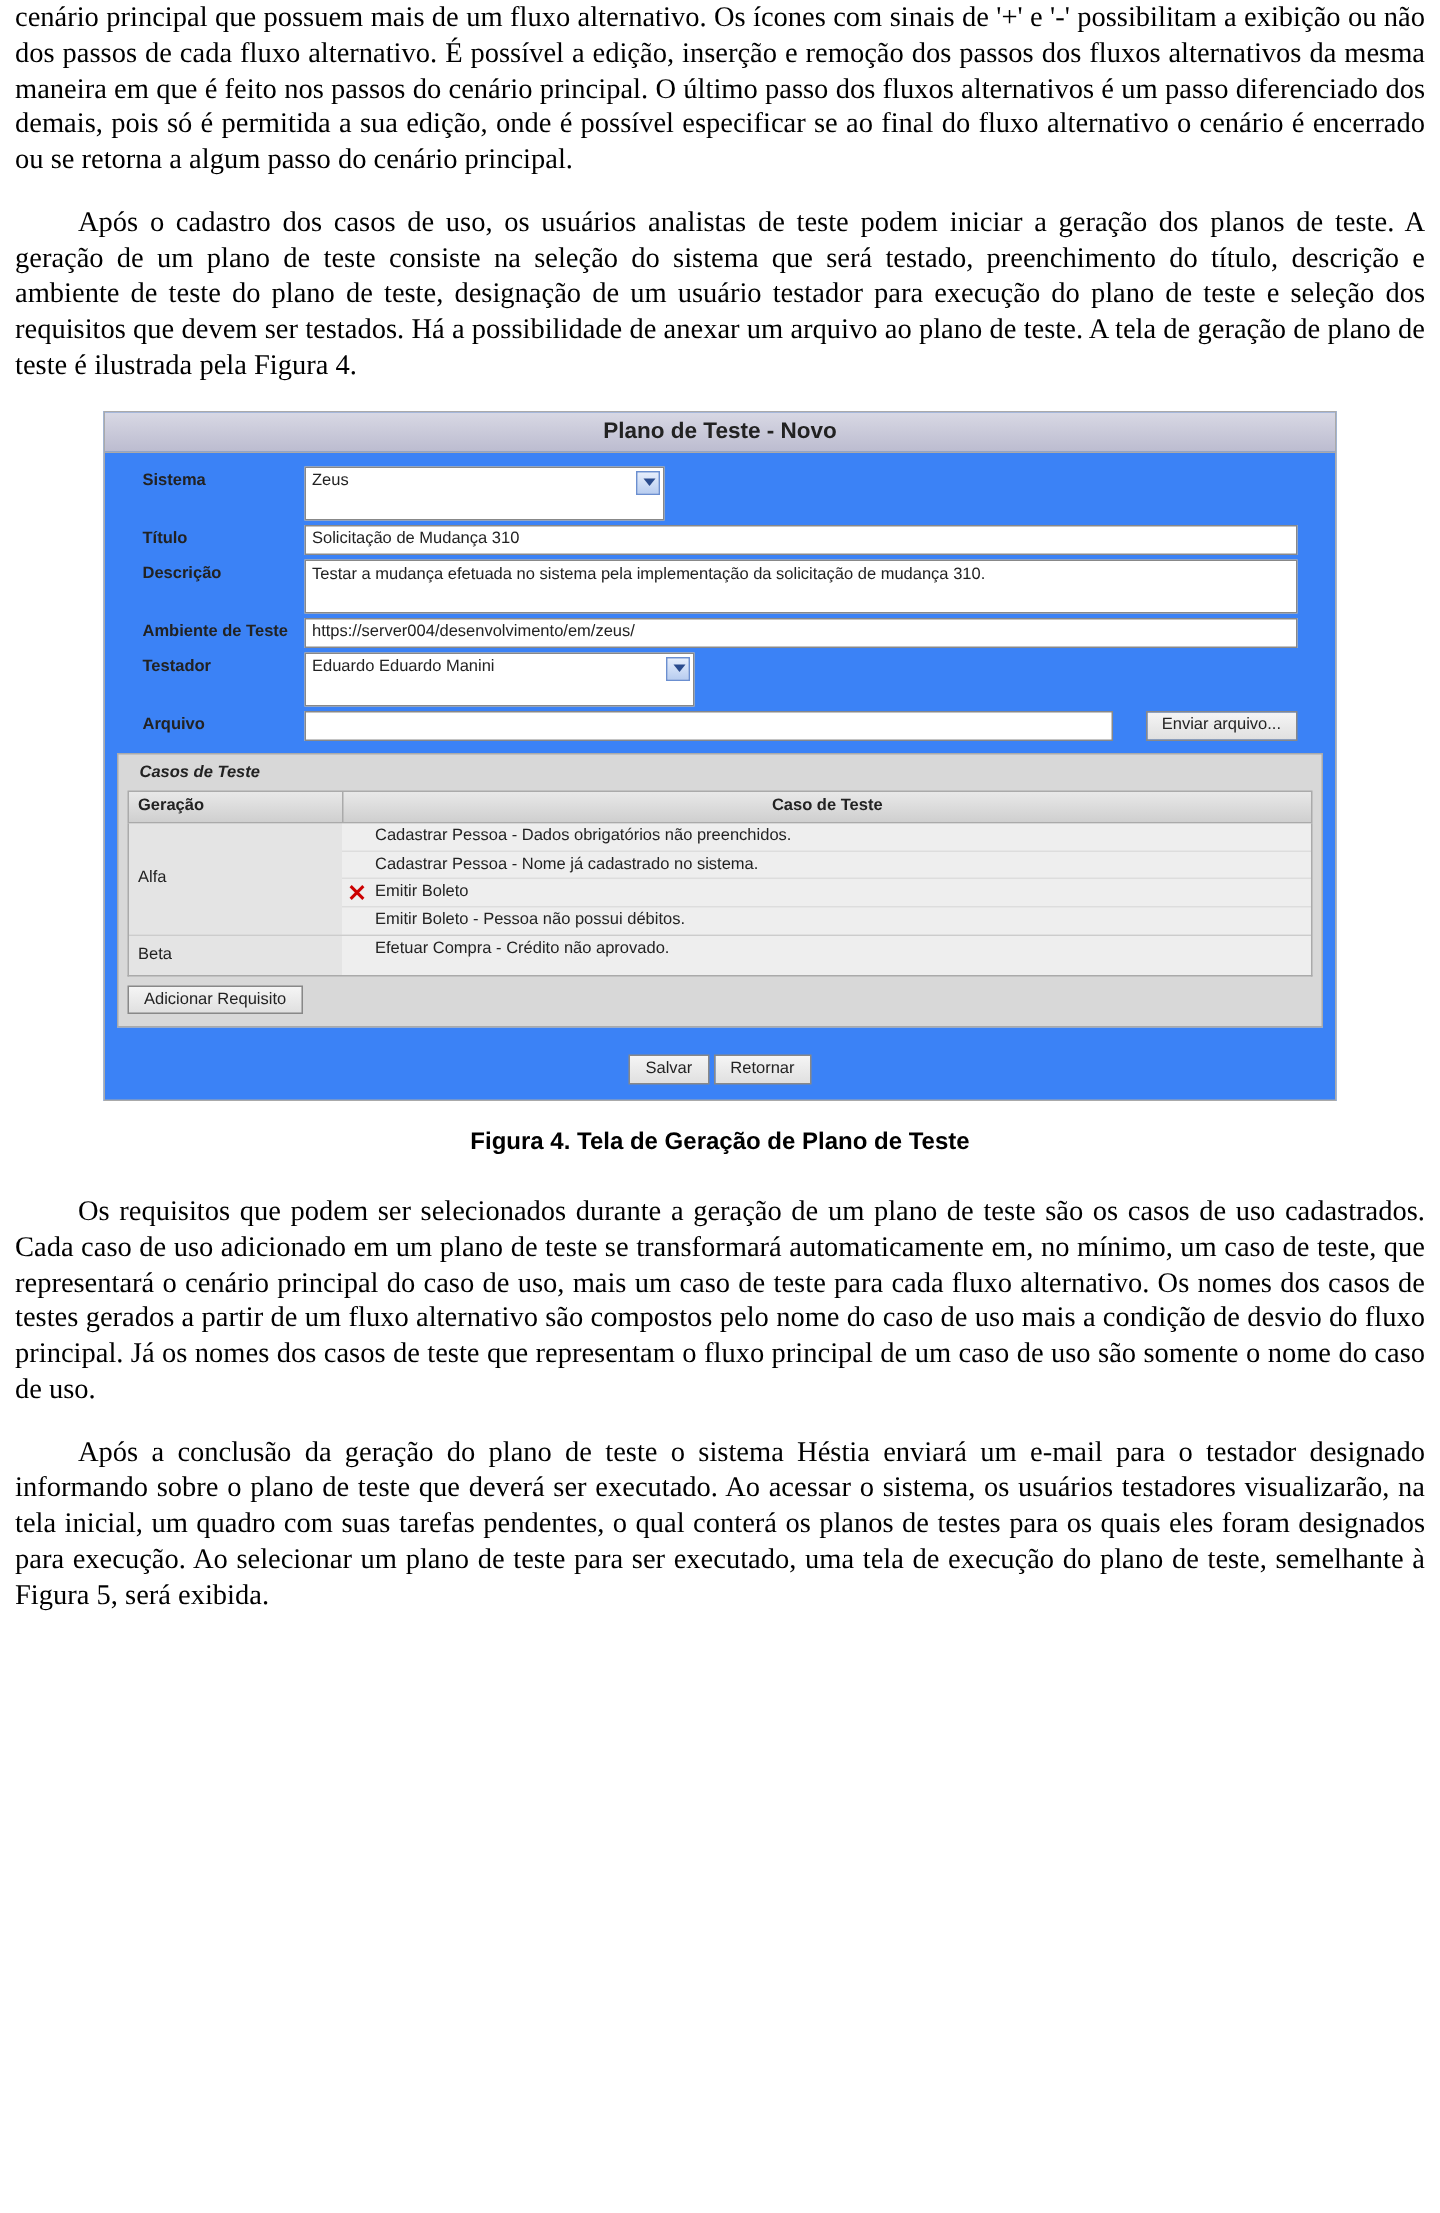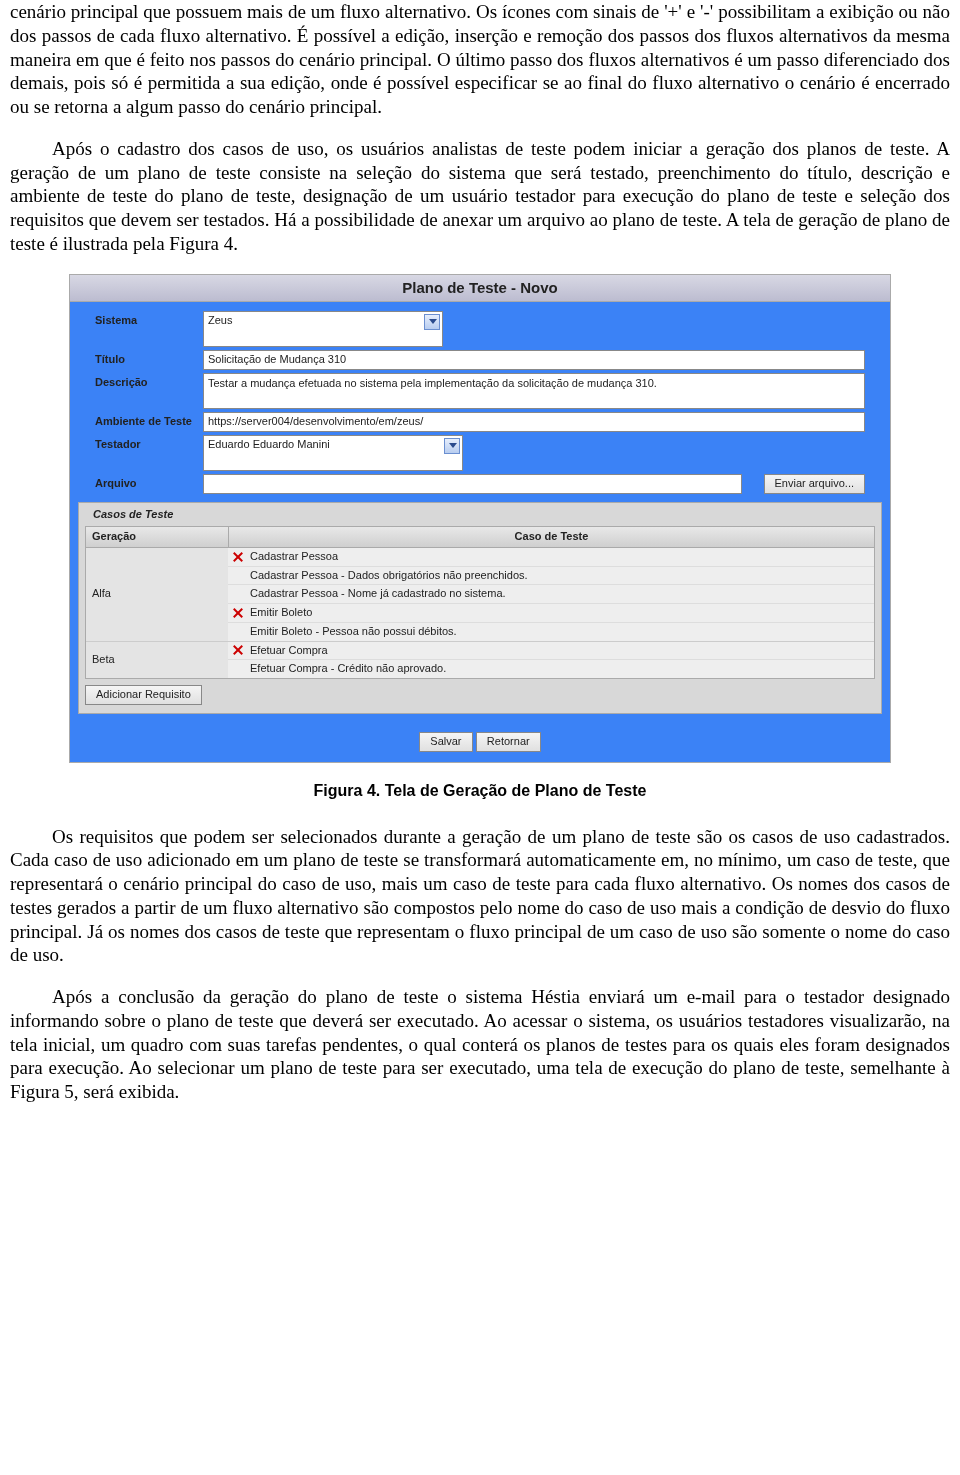--- a/index.html
+++ b/index.html
@@ -181,48 +181,40 @@
         <div class="legend">Casos de Teste</div>
         <div class="ct-header">
           <div class="c1">Geração</div>
           <div class="c2">Caso de Teste</div>
         </div>
         <div class="ct-body" id="ct-body">
             <div class="ct-group">
               <div class="g1">Alfa</div>
               <div class="g2">
                 <div class="ct-row">
-                  <span class="xicon"></span>
-                  <span>Cadastrar Pessoa</span>
-                </div>
-                <div class="ct-row">
                   <span class="xicon spacer"></span>
                   <span>Cadastrar Pessoa - Dados obrigatórios não preenchidos.</span>
                 </div>
                 <div class="ct-row">
                   <span class="xicon spacer"></span>
                   <span>Cadastrar Pessoa - Nome já cadastrado no sistema.</span>
                 </div>
                 <div class="ct-row">
                   <span class="xicon"></span>
                   <span>Emitir Boleto</span>
                 </div>
                 <div class="ct-row">
                   <span class="xicon spacer"></span>
                   <span>Emitir Boleto - Pessoa não possui débitos.</span>
                 </div>
               </div>
             </div>
             <div class="ct-group">
               <div class="g1">Beta</div>
               <div class="g2">
-                <div class="ct-row">
-                  <span class="xicon"></span>
-                  <span>Efetuar Compra</span>
-                </div>
                 <div class="ct-row">
                   <span class="xicon spacer"></span>
                   <span>Efetuar Compra - Crédito não aprovado.</span>
                 </div>
               </div>
             </div>
           </div>
         <div class="casos-actions">
           <span class="fbtn">Adicionar Requisito</span>
         </div>

